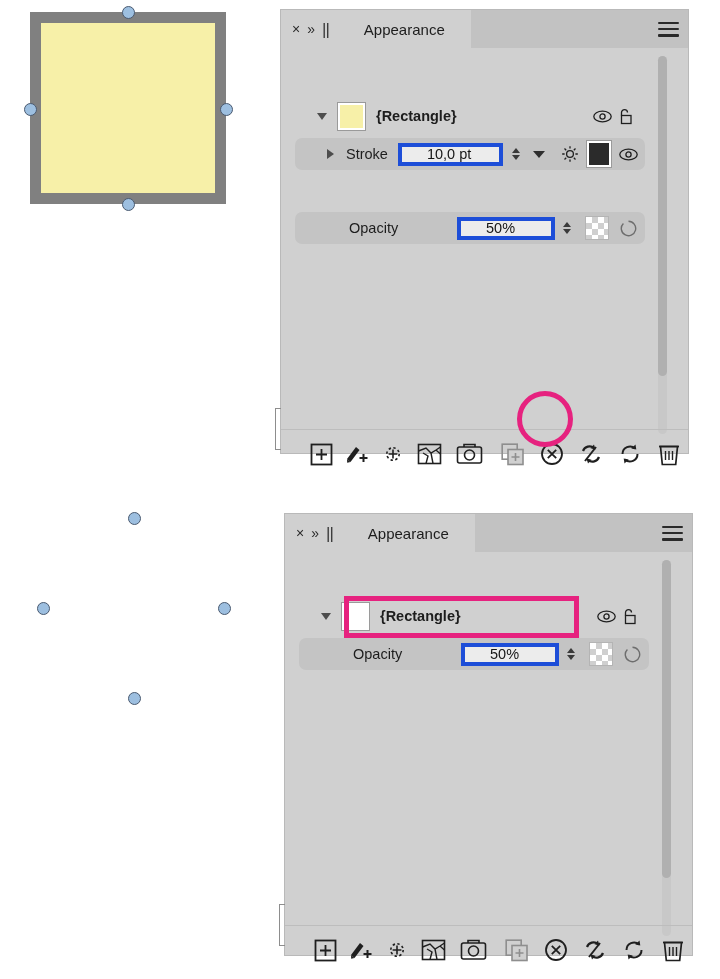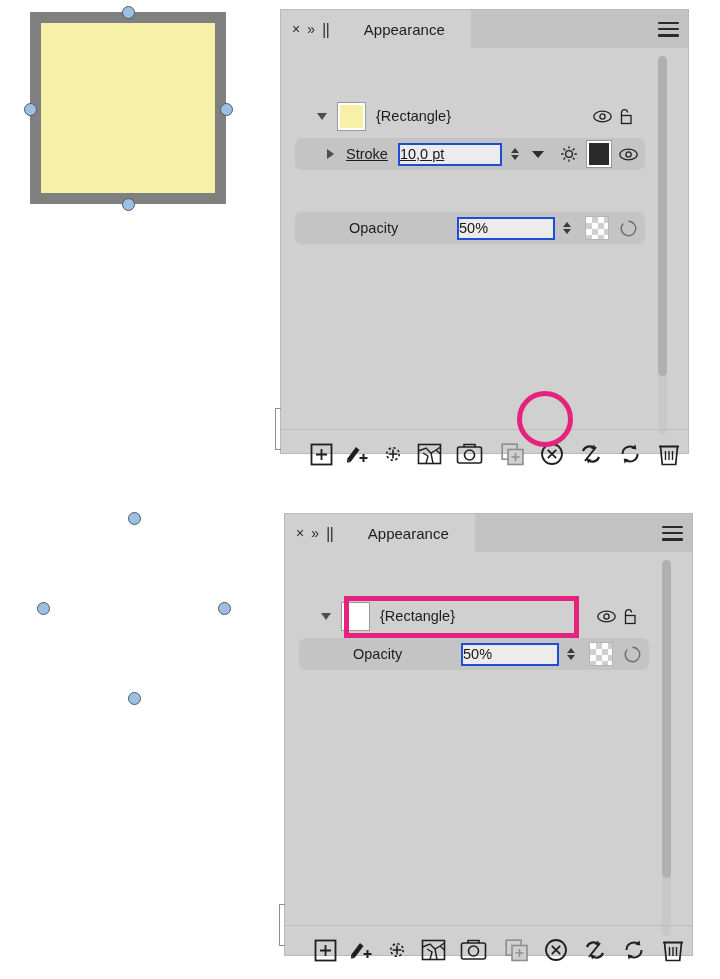--- a/index.html
+++ b/index.html
@@ -70,42 +70,42 @@
   }
 
   
   .row{
     position:absolute;display:flex;align-items:center;
     border-radius:7px;
     font-size:14.5px;color:#1d1d1d;
     box-sizing:border-box;
   }
   .row-shaded{background:#c4c4c4;}
-  .row-title{background:transparent;}
+  .row-title{background:transparent;font-weight:bold;}
 
   .disc-tri{
     width:0;height:0;border-left:7px solid #4d4d4d;
     border-top:5px solid transparent;border-bottom:5px solid transparent;
   }
   .disc-tri-open{
     width:0;height:0;border-top:7px solid #4d4d4d;
     border-left:5.5px solid transparent;border-right:5.5px solid transparent;
   }
 
   .thumb-swatch{
     width:27px;height:27px;box-sizing:border-box;
     border:2px solid #ffffff;outline:1px solid #9a9a9a;
   }
 
   .row-label{white-space:nowrap;}
 
   .numfield{
-    background:#ececec;border:2px solid #1d4ed8;box-sizing:border-box;
+    background:#ececec;border:4px solid #1d4ed8;box-sizing:border-box;
     height:23px;display:flex;align-items:center;
-    padding-left:0;font-size:14.5px;color:#161616;
+    padding-left:25px;font-size:14.5px;color:#161616;
   }
   .stepper{
     display:flex;flex-direction:column;align-items:center;justify-content:center;
     width:18px;gap:2px;
   }
   .stepper i.up{width:0;height:0;border-bottom:5px solid #3a3a3a;border-left:4.5px solid transparent;border-right:4.5px solid transparent;display:block;}
   .stepper i.dn{width:0;height:0;border-top:5px solid #3a3a3a;border-left:4.5px solid transparent;border-right:4.5px solid transparent;display:block;}
   .dropdown-tri{
     width:0;height:0;border-top:7px solid #2e2e2e;
     border-left:6px solid transparent;border-right:6px solid transparent;
@@ -212,21 +212,21 @@
           </svg>
       </span>
       <span class="tool" style="width:24px;">
         <svg width="17" height="17" viewBox="0 0 17 17">
             <rect x="4.5" y="7.5" width="9.5" height="8" fill="none" stroke="#1f1f1f" stroke-width="1.3"></rect>
             <path d="M4.5 7.5 V4.6 a3 3 0 0 1 6 0" fill="none" stroke="#1f1f1f" stroke-width="1.3"></path>
           </svg>
       </span>
     </div>
 
-    <div class="row row-shaded" style="left:14px;top:90px;width:350px;height:32px;padding:0 6px;text-decoration:underline;">
+    <div class="row row-shaded" style="left:14px;top:90px;width:350px;height:32px;padding:0 6px;">
       <span class="disc-tri" style="margin-left:26px;"></span>
       <span class="row-label" style="margin-left:12px;">Stroke</span>
       <span class="numfield" style="margin-left:10px;width:110px;">
         <span>10,0 pt</span>
       </span>
       <span class="stepper" style="margin-left:5px;">
           <i class="up"></i>
           <i class="dn"></i>
         </span>
       <span class="dropdown-tri" style="margin-left:8px;"></span>

